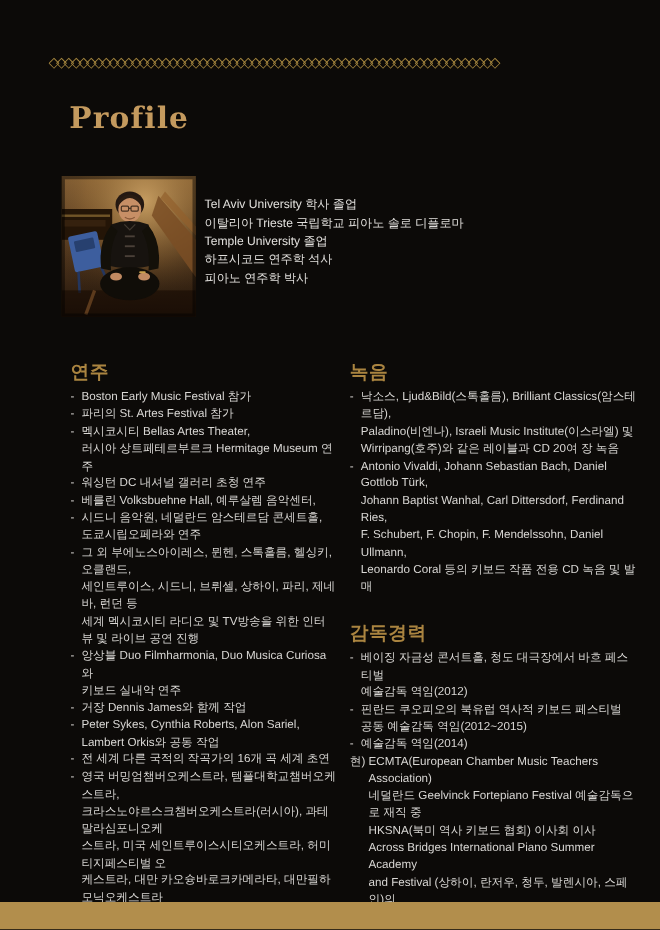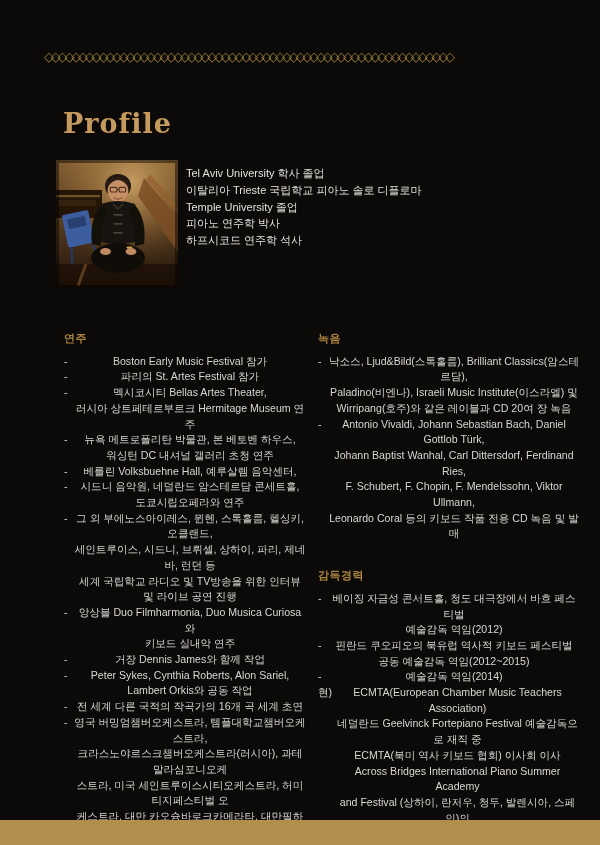--- a/index.html
+++ b/index.html
@@ -18,49 +18,49 @@
     background:var(--bg);
     font-family:"Liberation Sans",sans-serif;
   }
   .ornament{
     position:absolute;left:44px;top:49px;width:514px;height:16px;
     overflow:hidden;white-space:nowrap;
     color:var(--ornament);font-size:13px;line-height:15px;letter-spacing:-3.2px;
     user-select:none;
   }
   .page-title{
-    position:absolute;left:63px;top:108px;
+    position:absolute;left:63px;top:92px;
     font-family:"DejaVu Serif","Liberation Serif",serif;
     font-weight:bold;font-size:27px;letter-spacing:1px;
     color:var(--title-gold);
   }
   .photo{
     position:absolute;left:56px;top:160px;width:122px;height:128px;
     background:#201307;
   }
   .photo svg{display:block;width:100%;height:100%;}
   .bio{
-    position:absolute;left:186px;top:165px;
+    position:absolute;left:186px;top:178px;
     font-size:11px;line-height:16.8px;color:var(--bio-text);
   }
   .col{
     position:absolute;top:331px;
     font-size:10.6px;line-height:15.7px;color:var(--body-text);
   }
   .col-left{left:64px;width:242px;}
   .col-right{left:318px;width:262px;}
   .section + .section{margin-top:26px;}
   .heading{
-    font-size:11px;font-weight:bold;color:var(--gold);
+    font-size:17px;font-weight:bold;color:var(--gold);
     letter-spacing:.5px;margin:0 0 7px 0;
   }
   .item{display:flex;align-items:flex-start;}
   .item .marker{flex:0 0 10px;width:10px;}
   .item .marker.wide{flex:0 0 17px;width:17px;}
-  .item .lines{flex:1 1 auto;text-align:center;}
+  .item .lines{flex:1 1 auto;}
   .bottom-bar{
     position:absolute;left:0;right:0;bottom:0;height:25px;
     background:var(--bar);
   }
 </style>
 </head>
 <body>
 
 <div class="ornament" id="ornament">◇◇◇◇◇◇◇◇◇◇◇◇◇◇◇◇◇◇◇◇◇◇◇◇◇◇◇◇◇◇◇◇◇◇◇◇◇◇◇◇◇◇◇◇◇◇◇◇◇◇◇◇◇◇◇◇◇◇◇◇</div>
 
@@ -123,22 +123,22 @@
     <line x1="30" y1="104" x2="22" y2="126" stroke="#5c3a1c" stroke-width="3"></line>
 
     <rect x="0" y="0" width="122" height="128" fill="none" stroke="#000000" stroke-opacity="0.45" stroke-width="6"></rect>
   </svg>
 </div>
 
 <div class="bio" id="bio">
     <div>Tel Aviv University 학사 졸업</div>
     <div>이탈리아 Trieste 국립학교 피아노 솔로 디플로마</div>
     <div>Temple University 졸업</div>
+    <div>하프시코드 연주학 석사</div>
     <div>피아노 연주학 박사</div>
-    <div>하프시코드 연주학 석사</div>
   </div>
 
 <div class="col col-left">
   <div class="section">
     <div class="heading">연주</div>
     <div>
         <div class="item">
           <span class="marker">-</span>
           <div class="lines">
             <div>Boston Early Music Festival 참가</div>
@@ -153,21 +153,20 @@
         <div class="item">
           <span class="marker">-</span>
           <div class="lines">
             <div>멕시코시티 Bellas Artes Theater,</div>
             <div>러시아 상트페테르부르크 Hermitage Museum 연주</div>
           </div>
         </div>
         <div class="item">
           <span class="marker">-</span>
           <div class="lines">
-            <div>뉴욕 메트로폴리탄 박물관, 본 베토벤 하우스,</div>
             <div>워싱턴 DC 내셔널 갤러리 초청 연주</div>
           </div>
         </div>
         <div class="item">
           <span class="marker">-</span>
           <div class="lines">
             <div>베를린 Volksbuehne Hall, 예루살렘 음악센터,</div>
           </div>
         </div>
         <div class="item">
@@ -175,21 +174,21 @@
           <div class="lines">
             <div>시드니 음악원, 네덜란드 암스테르담 콘세트홀,</div>
             <div>도쿄시립오페라와 연주</div>
           </div>
         </div>
         <div class="item">
           <span class="marker">-</span>
           <div class="lines">
             <div>그 외 부에노스아이레스, 뮌헨, 스톡홀름, 헬싱키, 오클랜드,</div>
             <div>세인트루이스, 시드니, 브뤼셀, 상하이, 파리, 제네바, 런던 등</div>
-            <div>세계 국립학교 라디오 및 TV방송을 위한 인터뷰 및 라이브 공연 진행</div>
+            <div>세계 멕시코시티 라디오 및 TV방송을 위한 인터뷰 및 라이브 공연 진행</div>
           </div>
         </div>
         <div class="item">
           <span class="marker">-</span>
           <div class="lines">
             <div>앙상블 Duo Filmharmonia, Duo Musica Curiosa와</div>
             <div>키보드 실내악 연주</div>
           </div>
         </div>
         <div class="item">
@@ -234,21 +233,21 @@
             <div>낙소스, Ljud&amp;Bild(스톡홀름), Brilliant Classics(암스테르담),</div>
             <div>Paladino(비엔나), Israeli Music Institute(이스라엘) 및</div>
             <div>Wirripang(호주)와 같은 레이블과 CD 20여 장 녹음</div>
           </div>
         </div>
         <div class="item">
           <span class="marker">-</span>
           <div class="lines">
             <div>Antonio Vivaldi, Johann Sebastian Bach, Daniel Gottlob Türk,</div>
             <div>Johann Baptist Wanhal, Carl Dittersdorf, Ferdinand Ries,</div>
-            <div>F. Schubert, F. Chopin, F. Mendelssohn, Viktor Ullmann,</div>
+            <div>F. Schubert, F. Chopin, F. Mendelssohn, Daniel Ullmann,</div>
             <div>Leonardo Coral 등의 키보드 작품 전용 CD 녹음 및 발매</div>
           </div>
         </div>
       </div>
   </div>
   <div class="section">
     <div class="heading">감독경력</div>
     <div>
         <div class="item">
           <span class="marker">-</span>
@@ -268,21 +267,21 @@
           <span class="marker">-</span>
           <div class="lines">
             <div>예술감독 역임(2014)</div>
           </div>
         </div>
         <div class="item">
           <span class="marker wide">현)</span>
           <div class="lines">
             <div>ECMTA(European Chamber Music Teachers Association)</div>
             <div>네덜란드 Geelvinck Fortepiano Festival 예술감독으로 재직 중</div>
-            <div>ECMTA(북미 역사 키보드 협회) 이사회 이사</div>
+            <div>HKSNA(북미 역사 키보드 협회) 이사회 이사</div>
             <div>Across Bridges International Piano Summer Academy</div>
             <div>and Festival (상하이, 란저우, 청두, 발렌시아, 스페인)의</div>
           </div>
         </div>
       </div>
   </div>
 </div>
 
 <div class="bottom-bar"></div>
 

